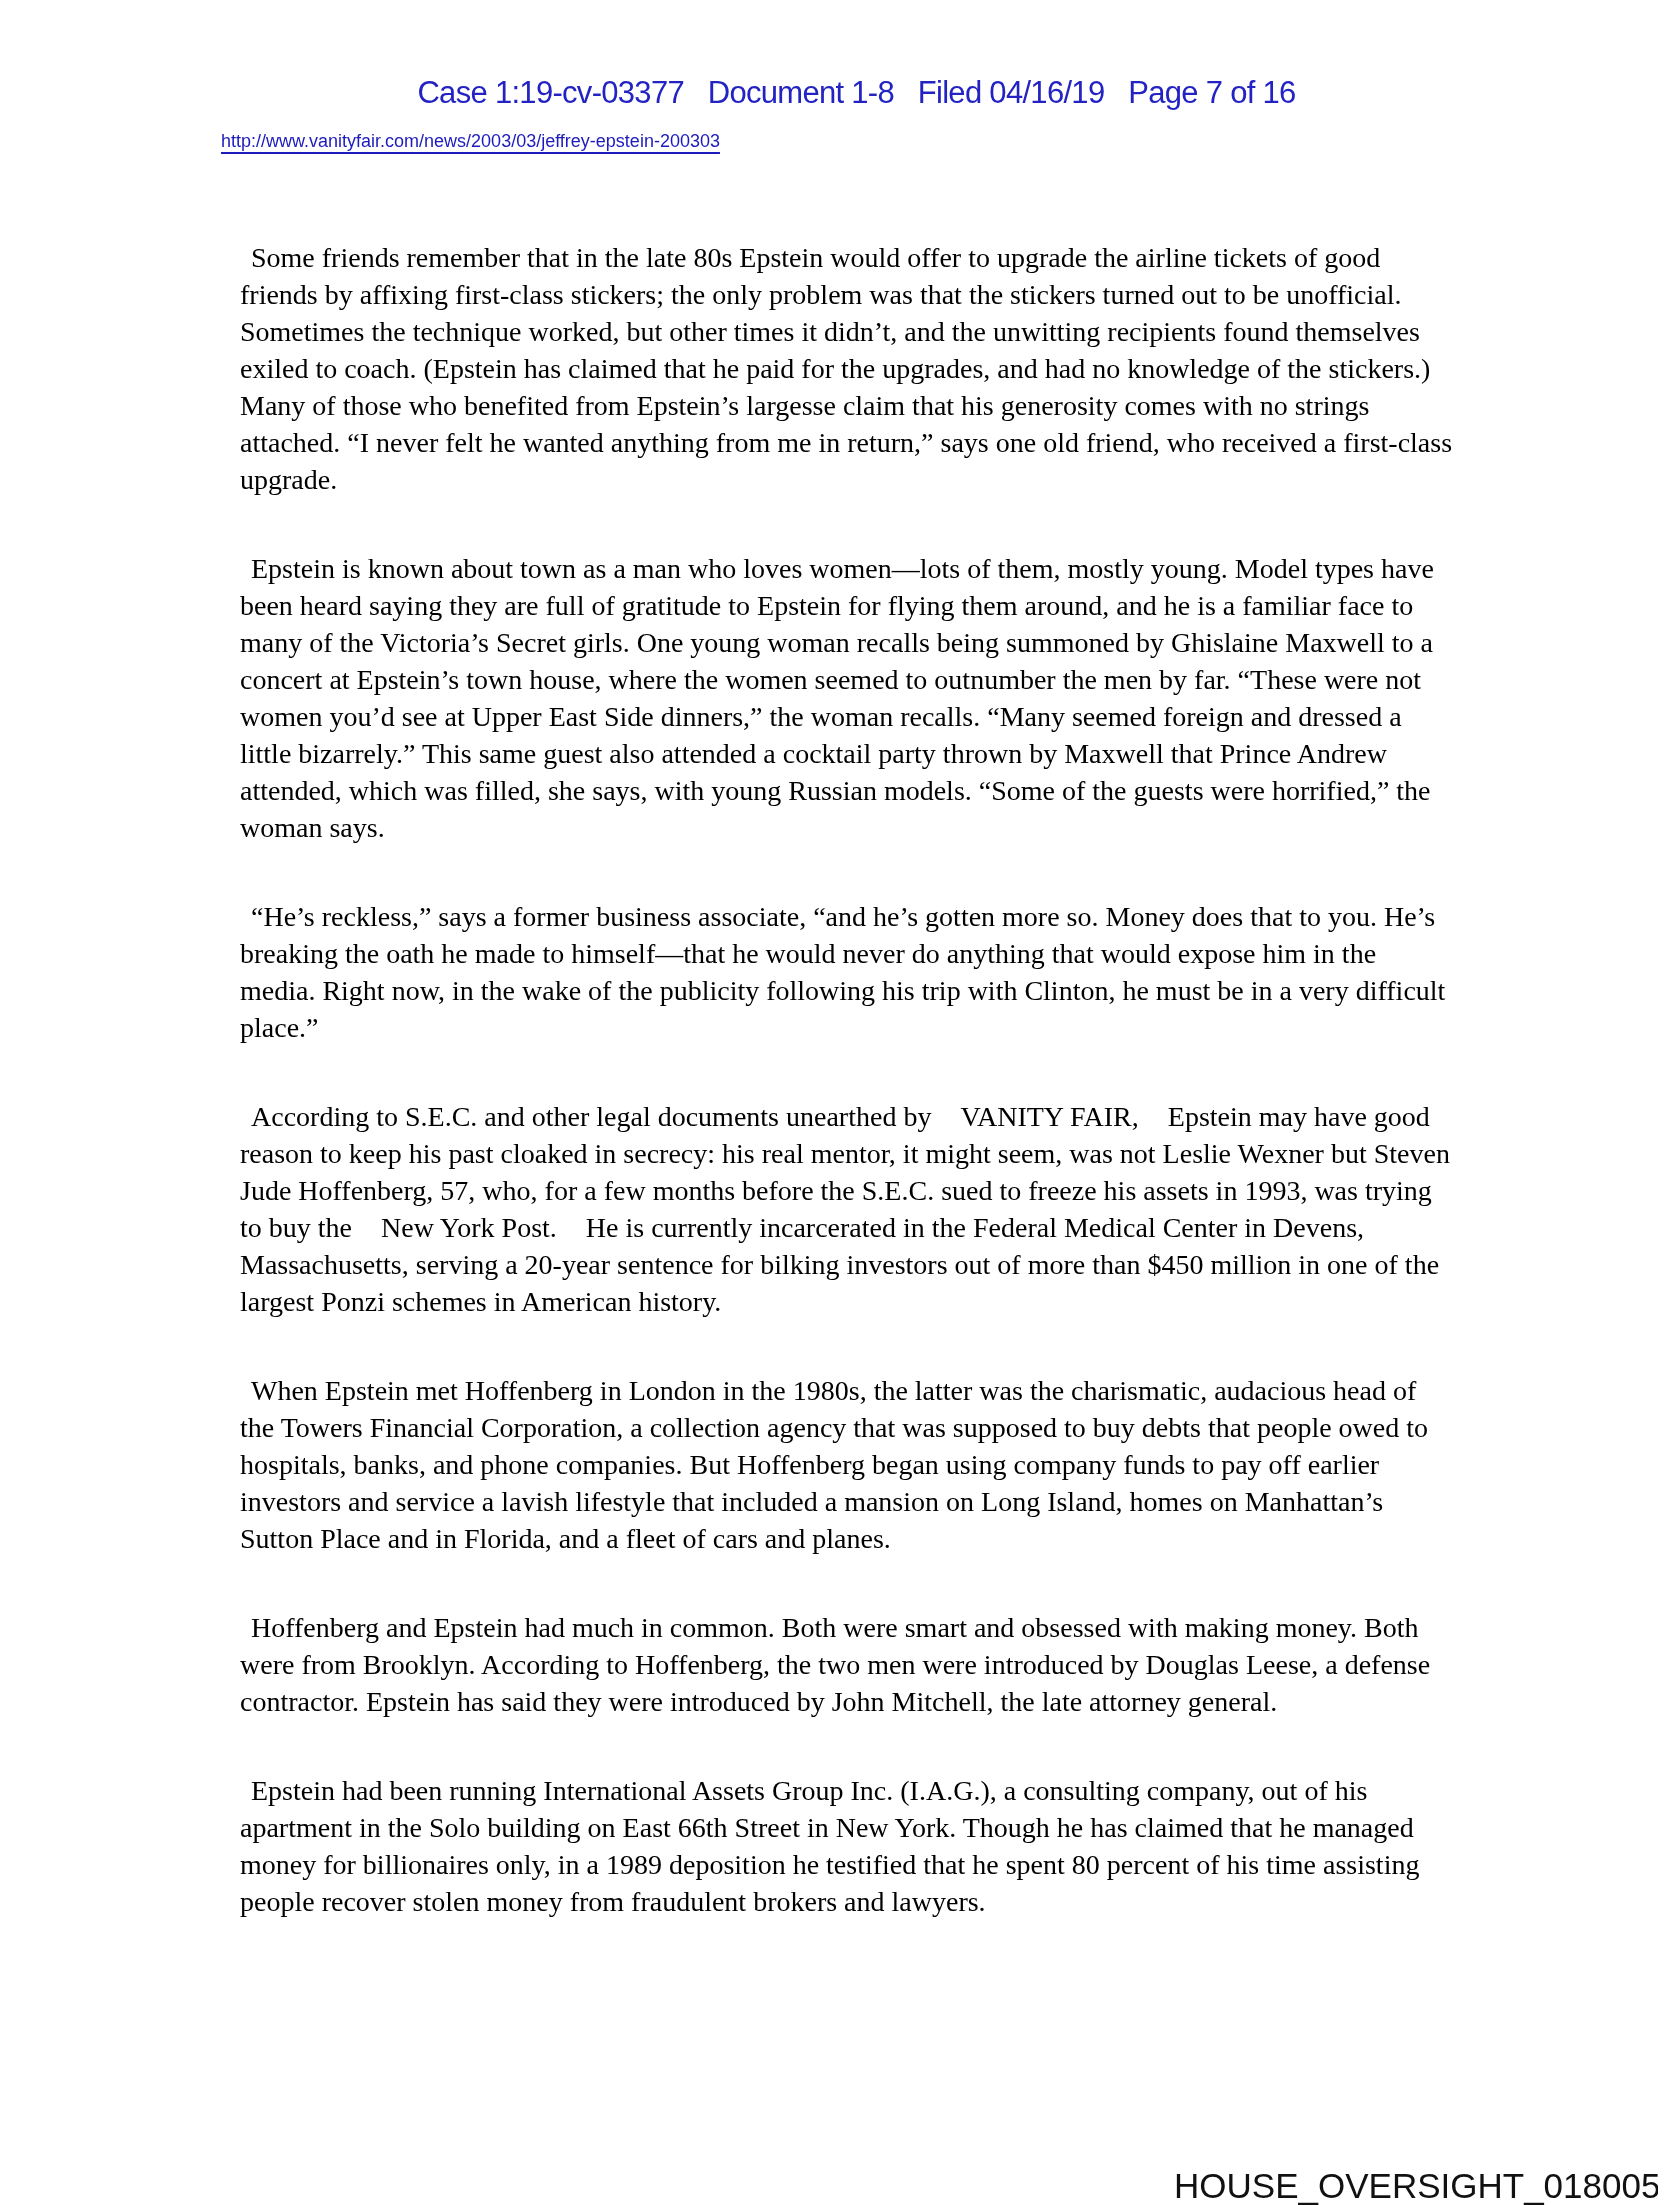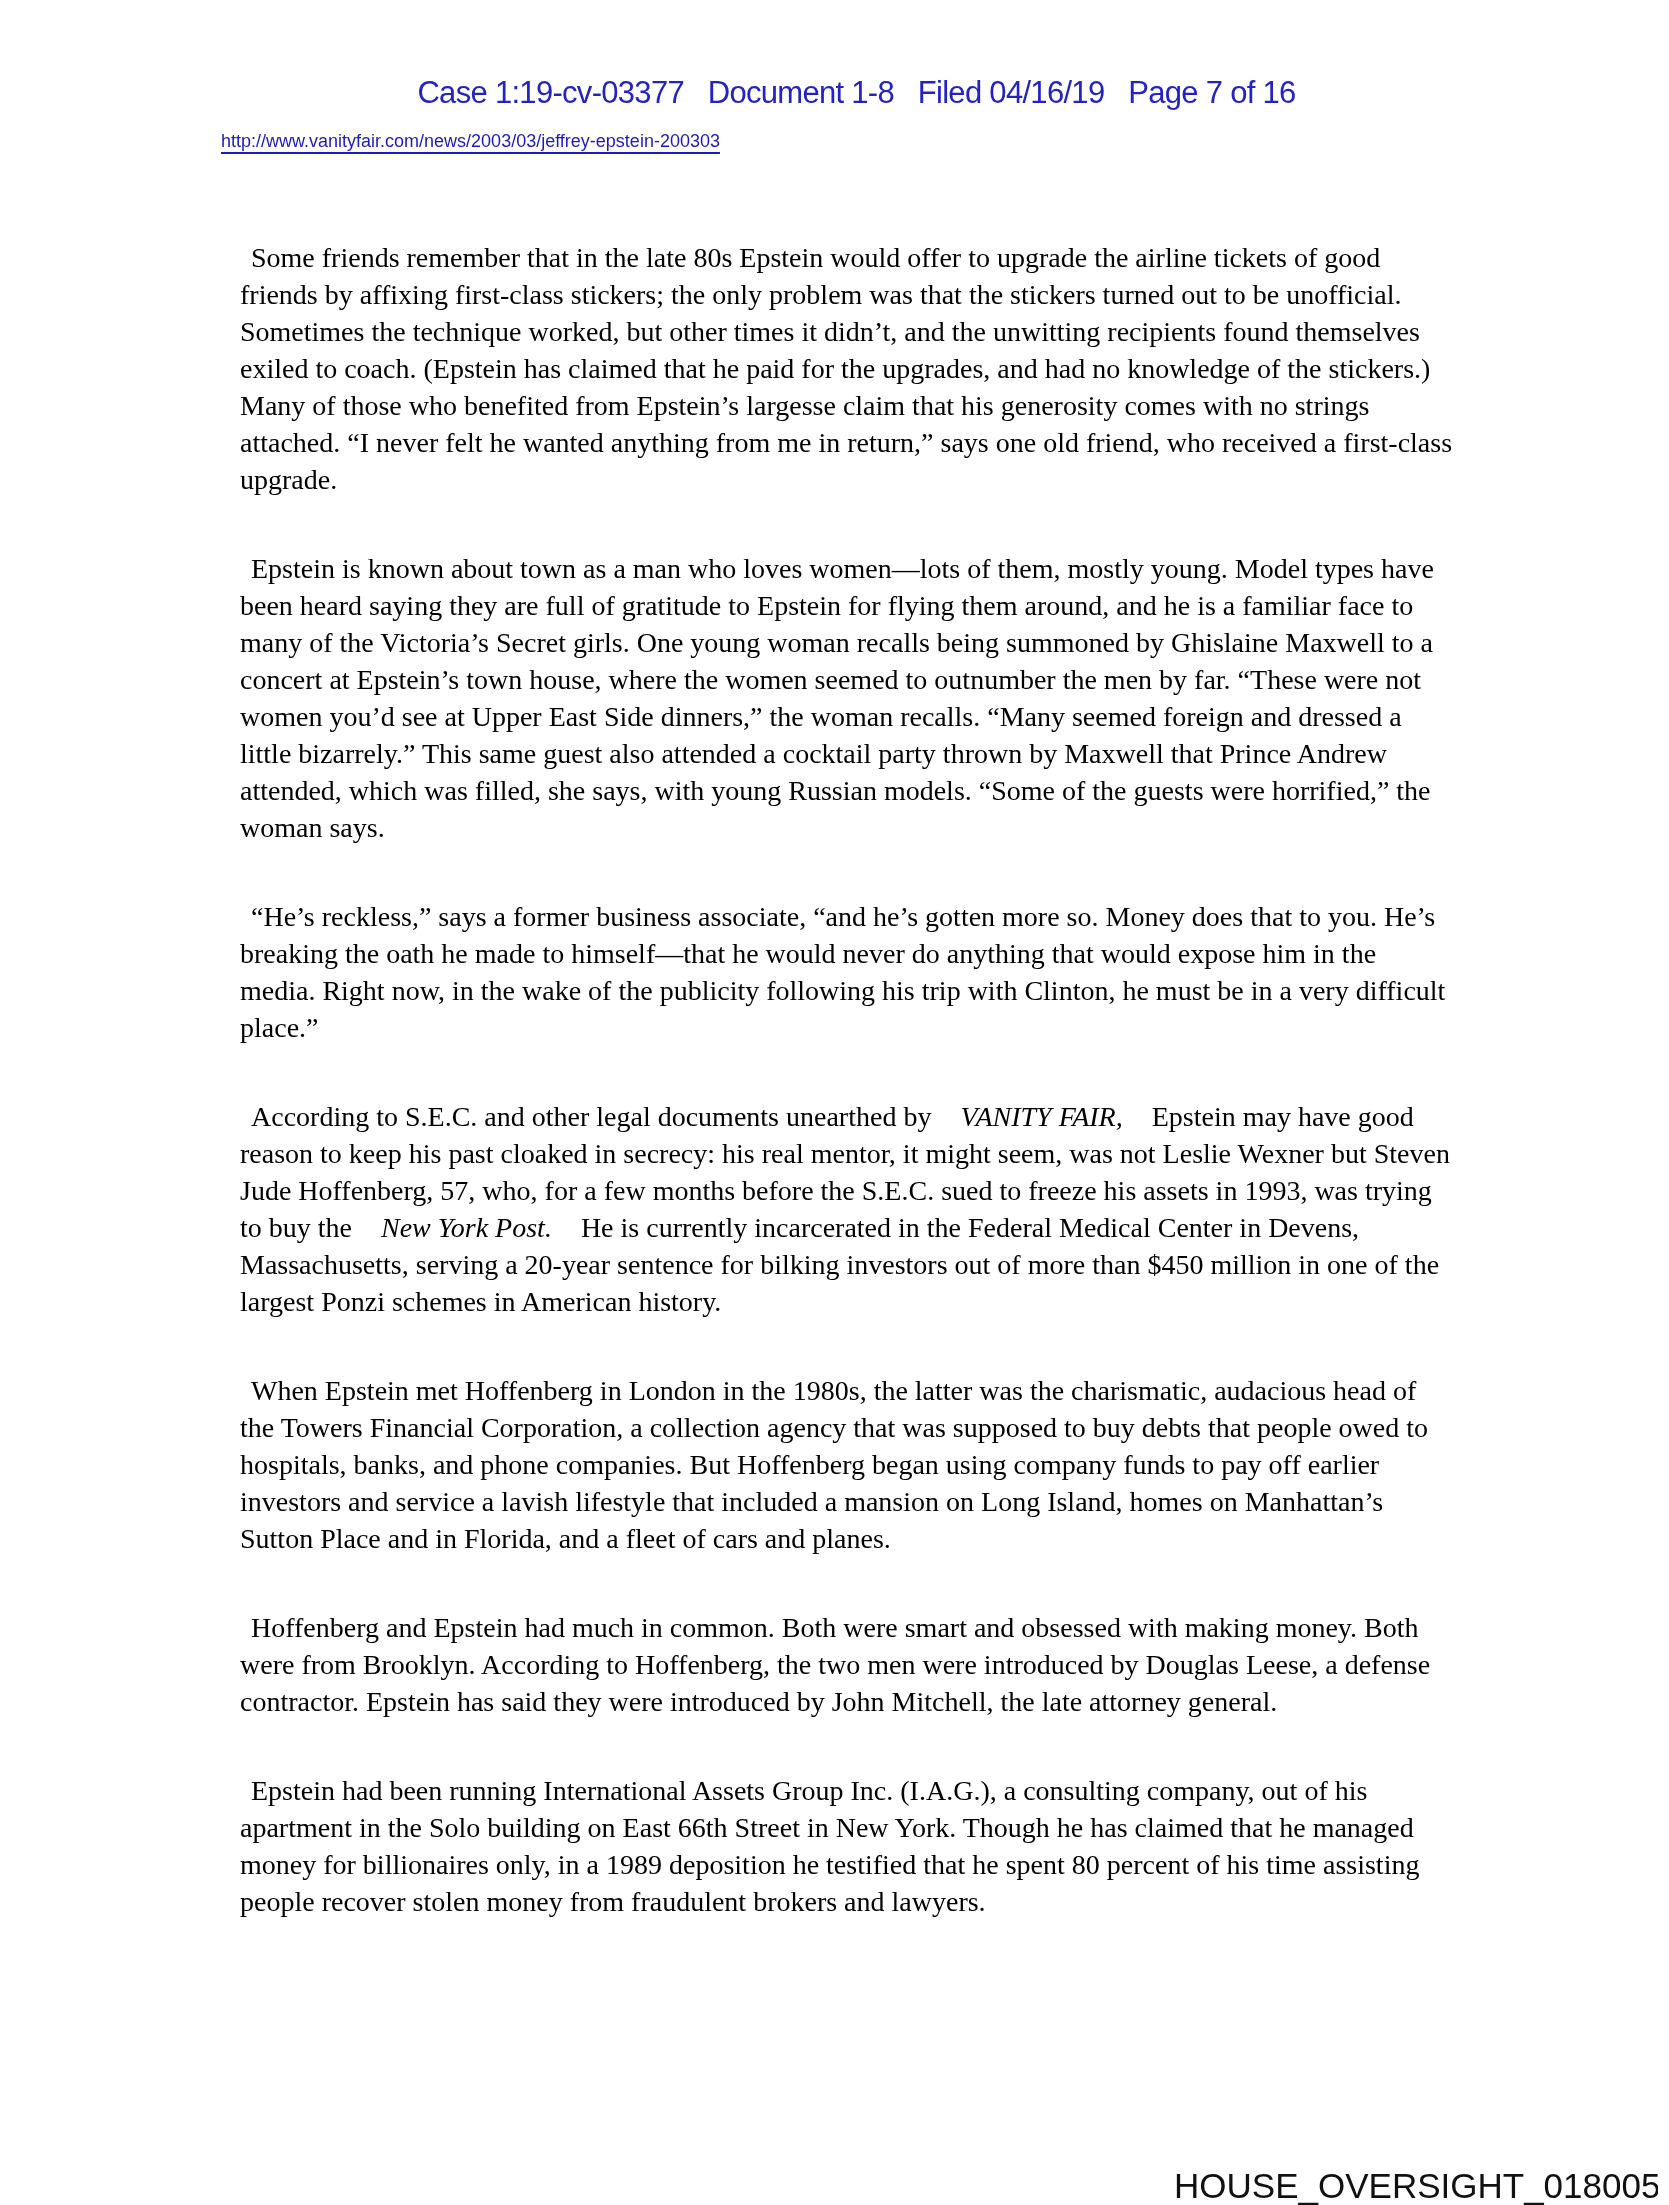--- a/index.html
+++ b/index.html
@@ -48,21 +48,20 @@
     font-family:"Liberation Serif", "DejaVu Serif", serif;
     font-size:28px;
     line-height:37px;
     color:var(--text-black);
     text-align:left;
   }
   .article p.para{
     margin:0 16px 30px 0;
   }
   .article .italic{
-    font-style:italic;
   }
   .bates{
     position:absolute;
     right:19.6px;
     bottom:10.5px;
     font-family:"Liberation Sans", sans-serif;
     font-size:35px;
     color:#111111;
     white-space:pre;
     margin-top:36px;

